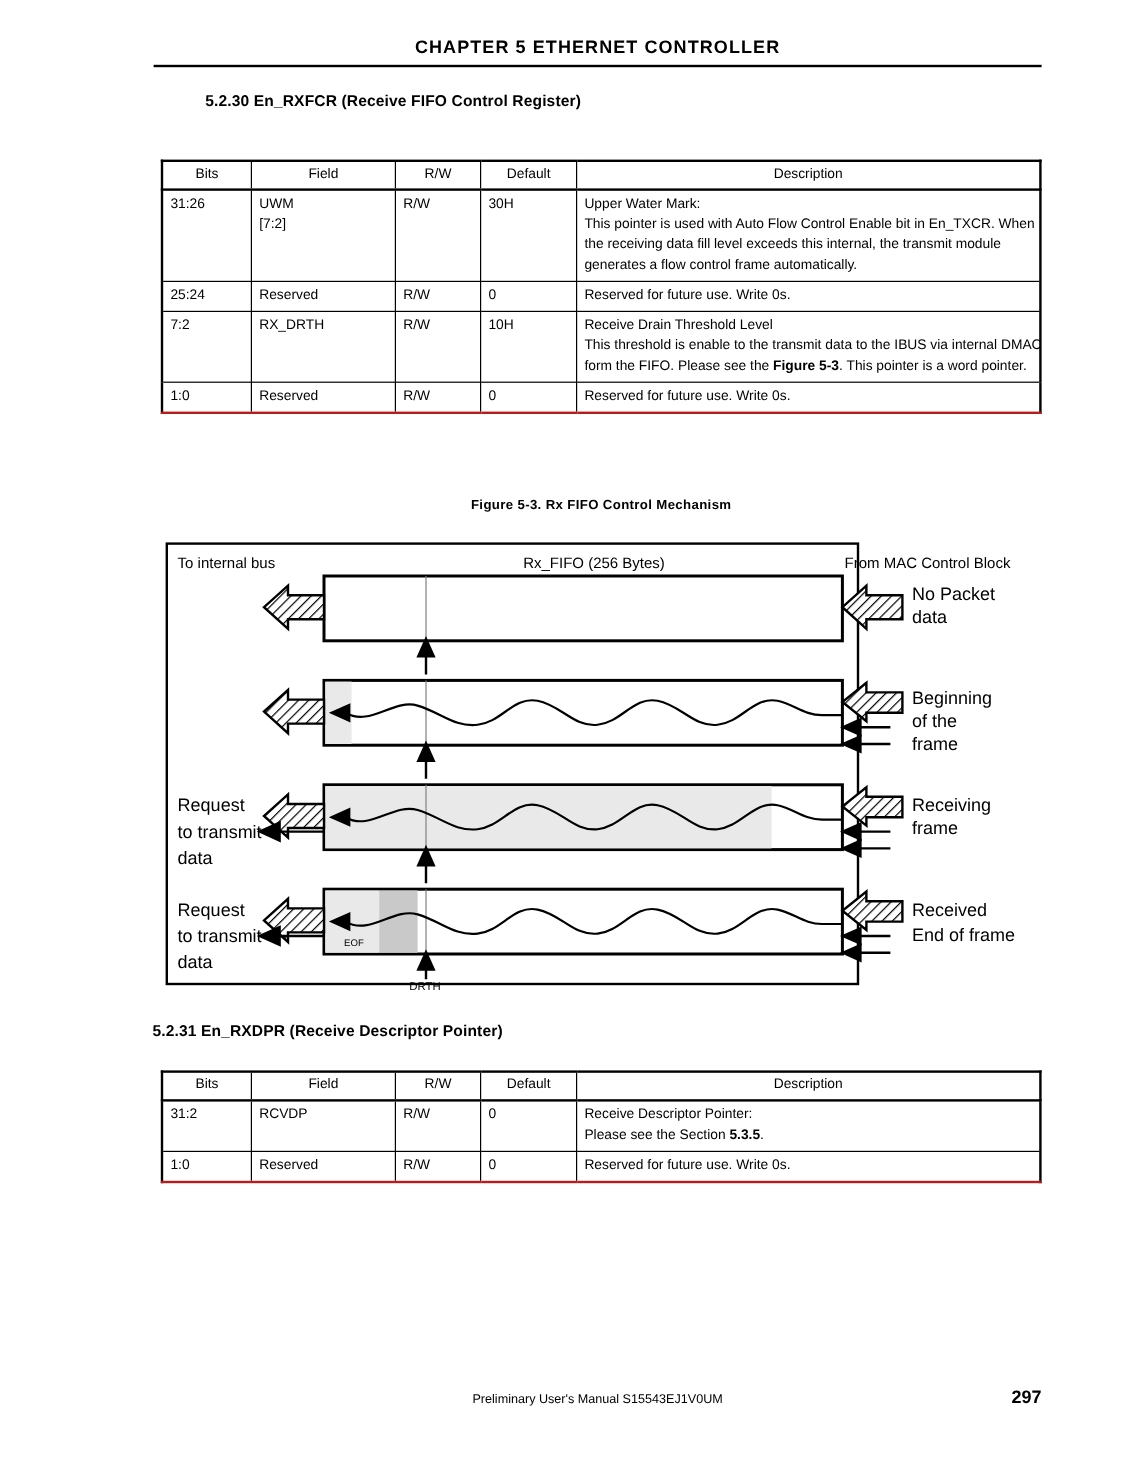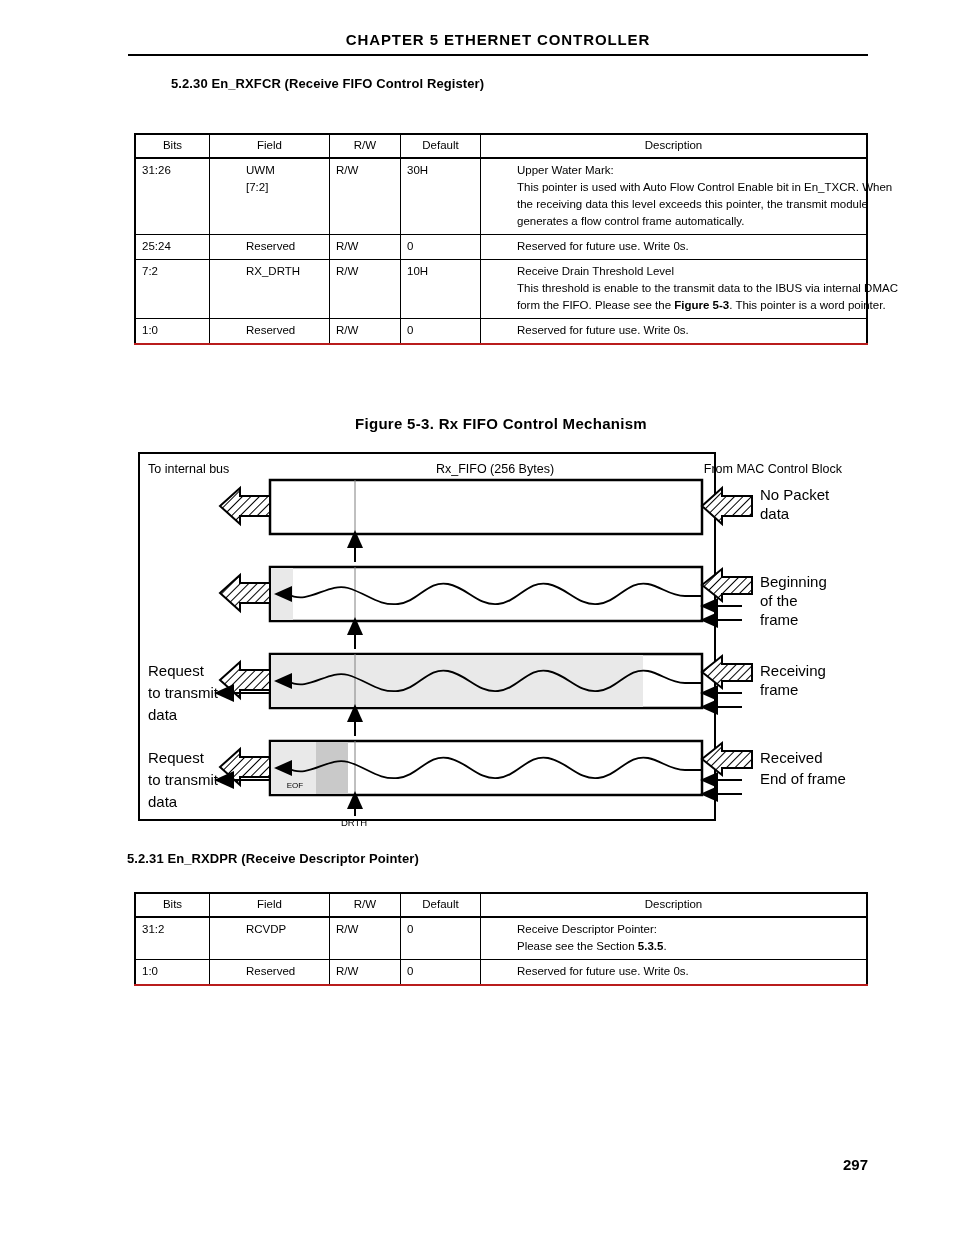--- a/index.html
+++ b/index.html
@@ -79,31 +79,31 @@
   table.reg-table th:first-child { border-left: 2px solid #000; }
   table.reg-table td:last-child,
   table.reg-table th:last-child { border-right: 2px solid #000; border-radius: 11px; }
 
   .col-bits    { width: 61px; }
   .col-field   { width: 107px; }
   .col-rw      { width: 58px; }
   .col-default { width: 67px; }
   .col-desc    { width: auto; }
 
-  .desc-line { display: block; white-space: nowrap; margin-left: 30px; }
+  .desc-line { display: block; white-space: nowrap; }
   .desc-line b { font-weight: bold; }
 
   
   #figure-caption {
     position: absolute;
     left: 134px;
     top: 415px;
     width: 734px;
     text-align: center;
-    font-size: 15px;
+    font-size: 11px;
     font-weight: bold;
     letter-spacing: 0.3px;
   }
 
   
   #figure-box {
     position: absolute;
     left: 138px;
     top: 452px;
     width: 578px;
@@ -167,21 +167,21 @@
         <td class="col-bits">31:26</td>
         <td class="col-field">
           <span class="desc-line">UWM</span>
           <span class="desc-line">[7:2]</span>
         </td>
         <td class="col-rw">R/W</td>
         <td class="col-default">30H</td>
         <td class="col-desc">
           <span class="desc-line">Upper Water Mark:</span>
           <span class="desc-line">This pointer is used with Auto Flow Control Enable bit in En_TXCR. When</span>
-          <span class="desc-line">the receiving data this level exceeds this pointer, the transmit module</span>
+          <span class="desc-line">the receiving data fill level exceeds this internal, the transmit module</span>
           <span class="desc-line">generates a flow control frame automatically.</span>
         </td>
       </tr>
       <tr>
         <td class="col-bits">25:24</td>
         <td class="col-field">
           <span class="desc-line">Reserved</span>
         </td>
         <td class="col-rw">R/W</td>
         <td class="col-default">0</td>
@@ -390,14 +390,15 @@
         <td class="col-rw">R/W</td>
         <td class="col-default">0</td>
         <td class="col-desc">
           <span class="desc-line">Reserved for future use. Write 0s.</span>
         </td>
       </tr>
     </tbody>
 </table>
 
 <div id="footer">
+  <div class="manual-text">Preliminary User's Manual  S15543EJ1V0UM</div>
   <div class="page-number">297</div>
 </div>
 
 </body></html>

